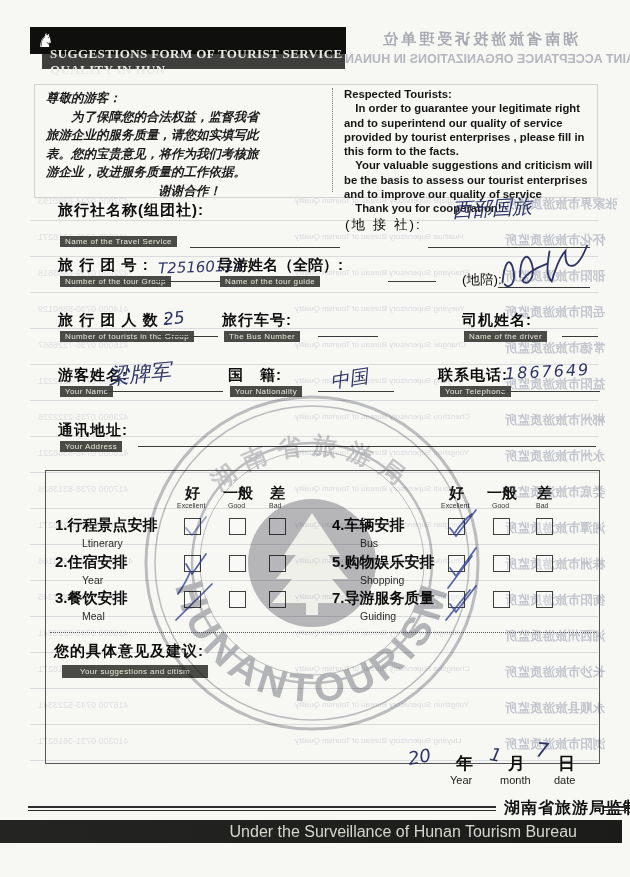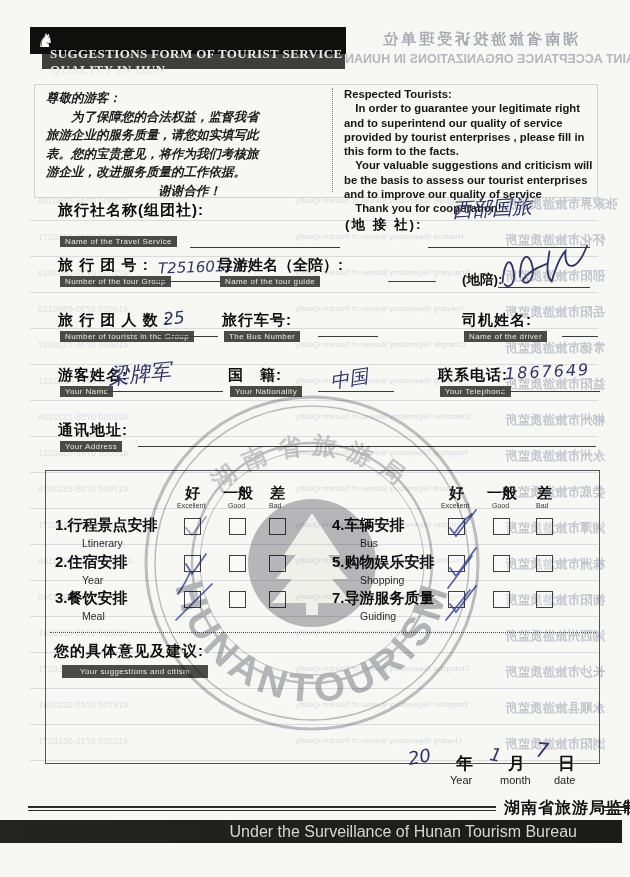--- a/index.html
+++ b/index.html
@@ -20,21 +20,21 @@
   .bleed-title-en{left:345px;top:52px;font-size:12.5px;font-weight:bold;color:#9fa1ad;opacity:.75;}
   
   .intro-box{position:absolute;left:34px;top:84px;width:562px;height:112px;border:1px solid rgba(140,140,140,.35);}
   .intro-cn{left:46px;top:89px;width:282px;font-family:"Liberation Serif",serif;font-style:italic;
             font-weight:bold;font-size:12.5px;line-height:18.5px;color:#1c1c1c;white-space:pre-line;}
   .intro-dots{position:absolute;left:332px;top:88px;height:104px;border-left:1px dotted #777;}
   .intro-en{left:344px;top:87px;width:254px;font-size:11.3px;line-height:14.3px;font-weight:600;
             color:#161616;white-space:pre-line;}
   
   .lbl{font-weight:bold;font-size:15px;color:#0e0e0e;letter-spacing:1px;}
-  .lbl-sm{font-weight:bold;font-size:13.5px;color:#0e0e0e;}
+  .lbl-sm{font-weight:normal;font-size:13.5px;color:#0e0e0e;}
   .sub{background:#4a4a46;color:#e9e9e0;font-size:8px;padding:1px 5px;letter-spacing:.4px;}
   .sub2{font-size:10.5px;color:#2b2b2b;}
   .ul{border-bottom:1.4px solid #3a3a3a;height:0;}
   .hw{color:#2e3566;font-family:"DejaVu Sans",sans-serif;font-style:italic;}
   
   .rate-box{position:absolute;left:45px;top:470px;width:553px;height:292px;border:1px solid #555;}
   .cb{position:absolute;width:15px;height:15px;border:1.6px solid #3f3f3f;background:rgba(255,255,255,.25);}
   .hd-cn{font-weight:bold;font-size:15px;color:#111;}
   .hd-en{font-size:7px;color:#333;}
   .chk{position:absolute;z-index:6;}

